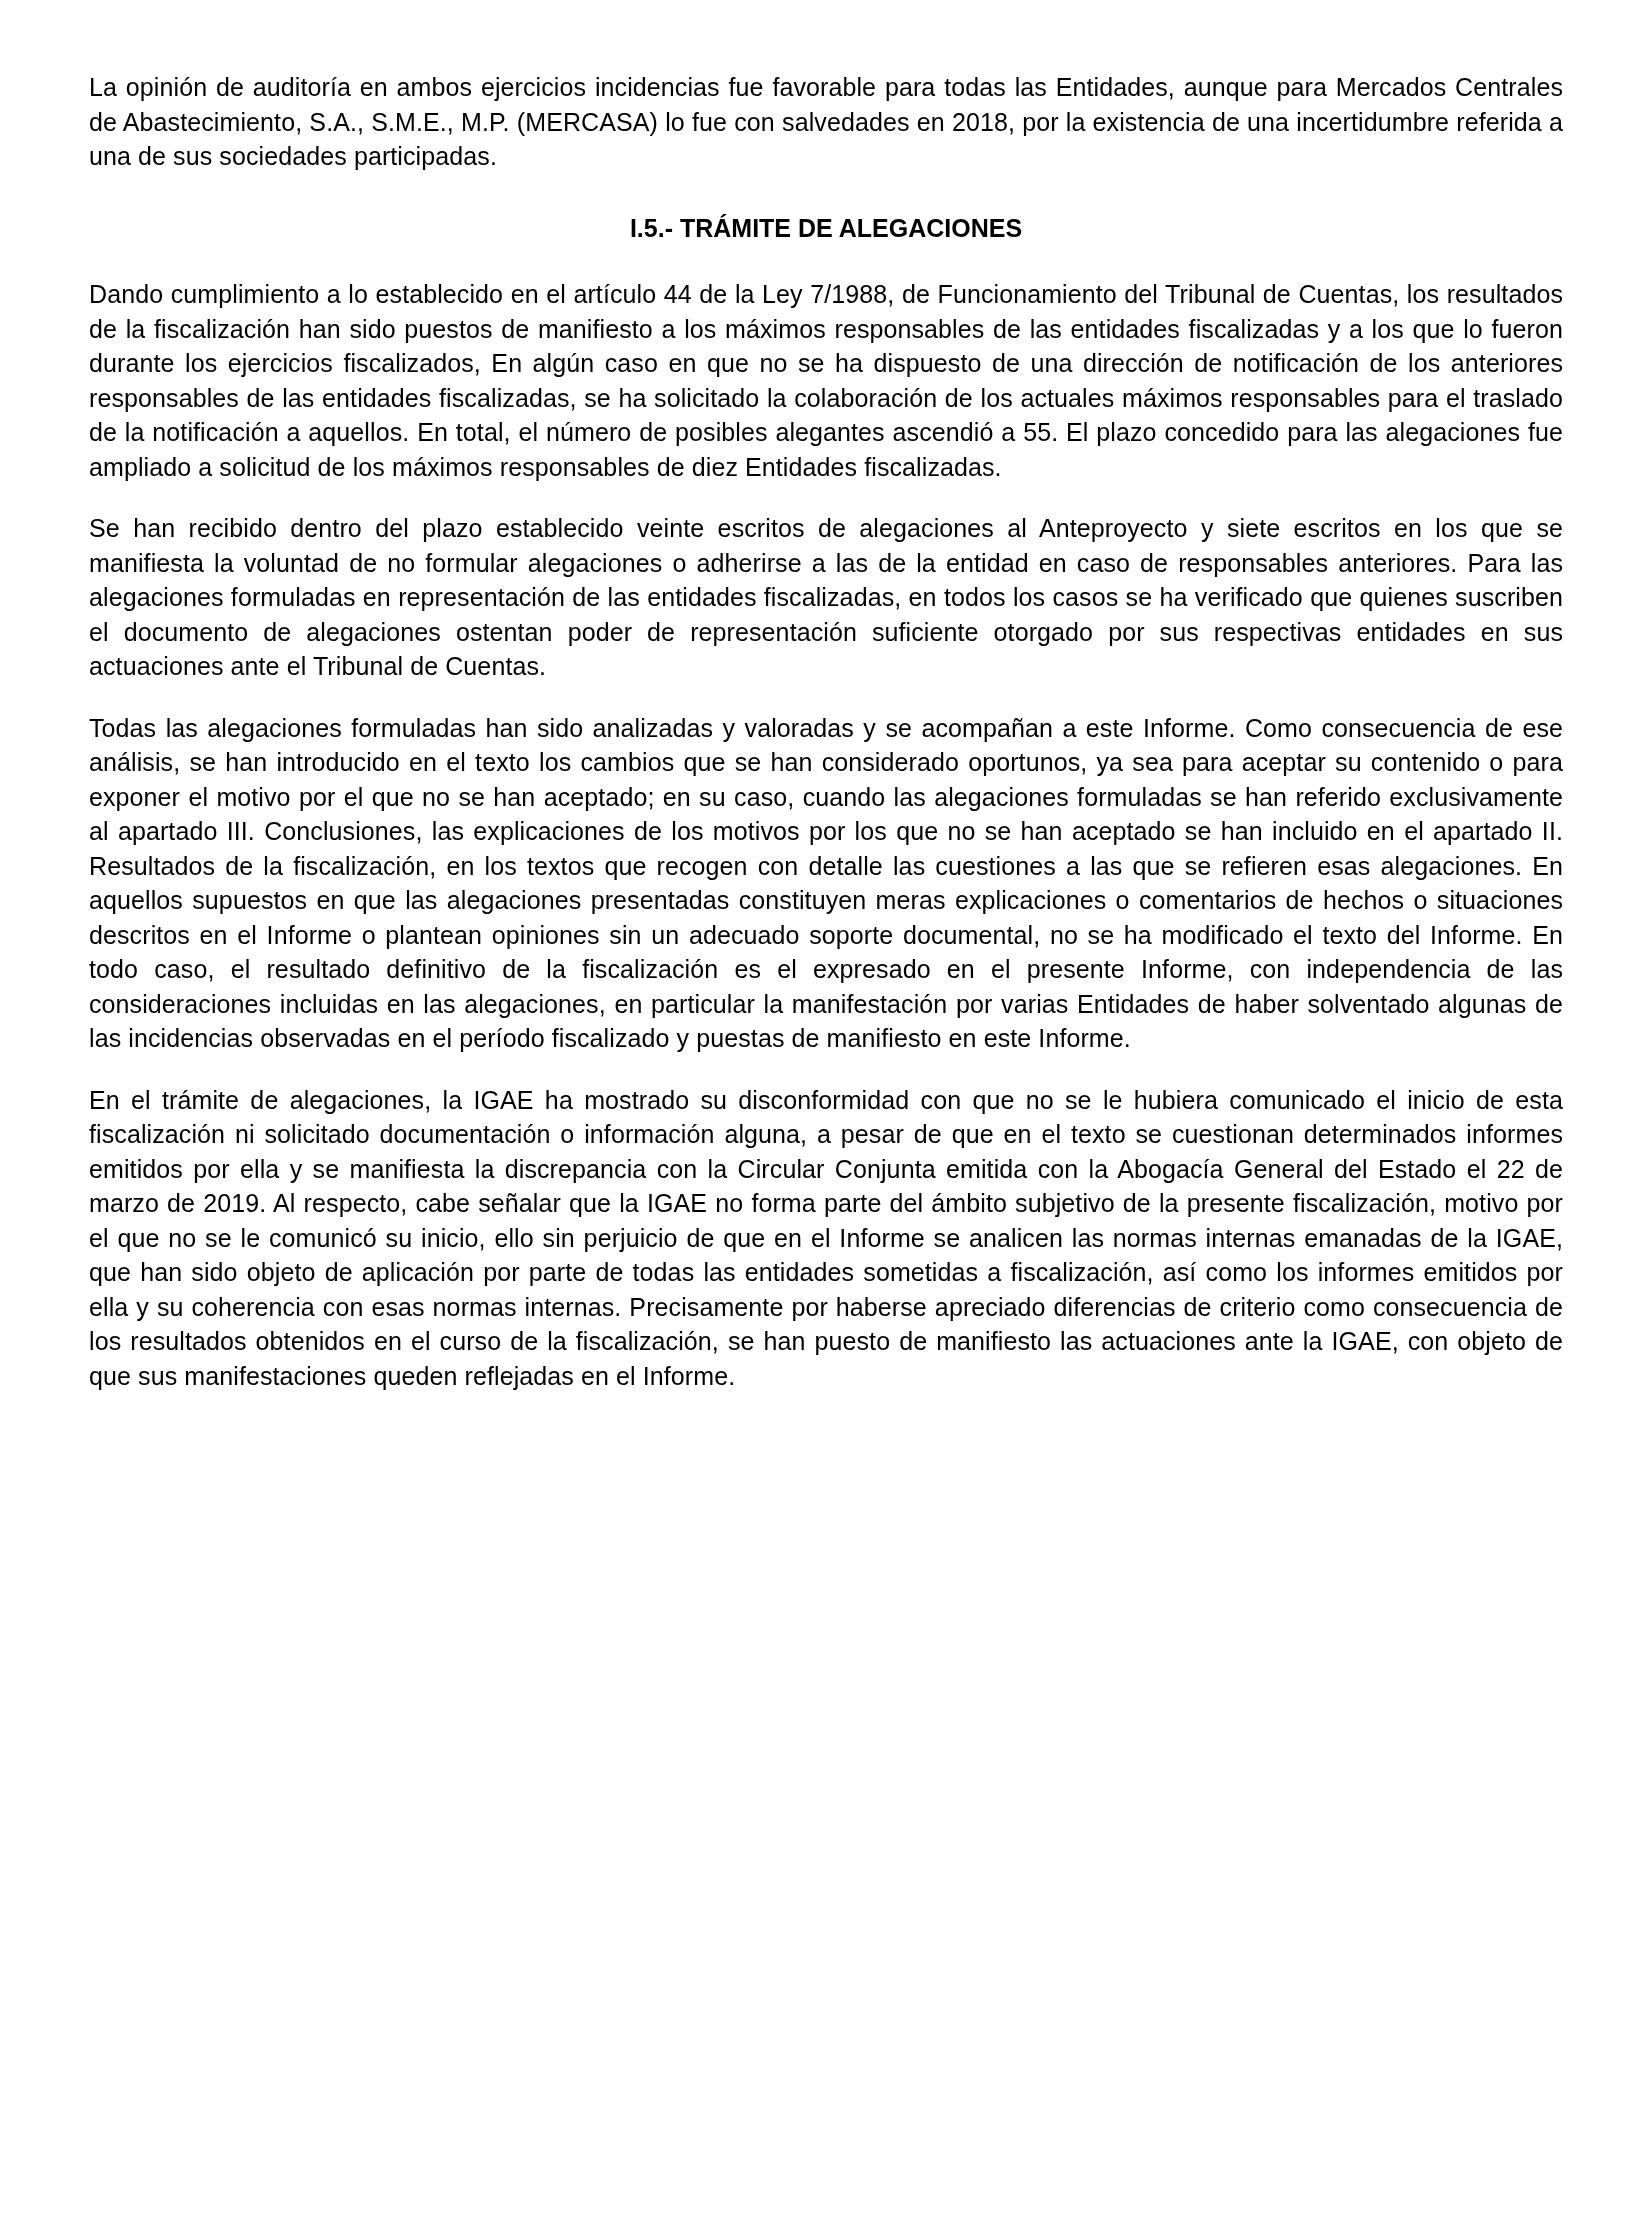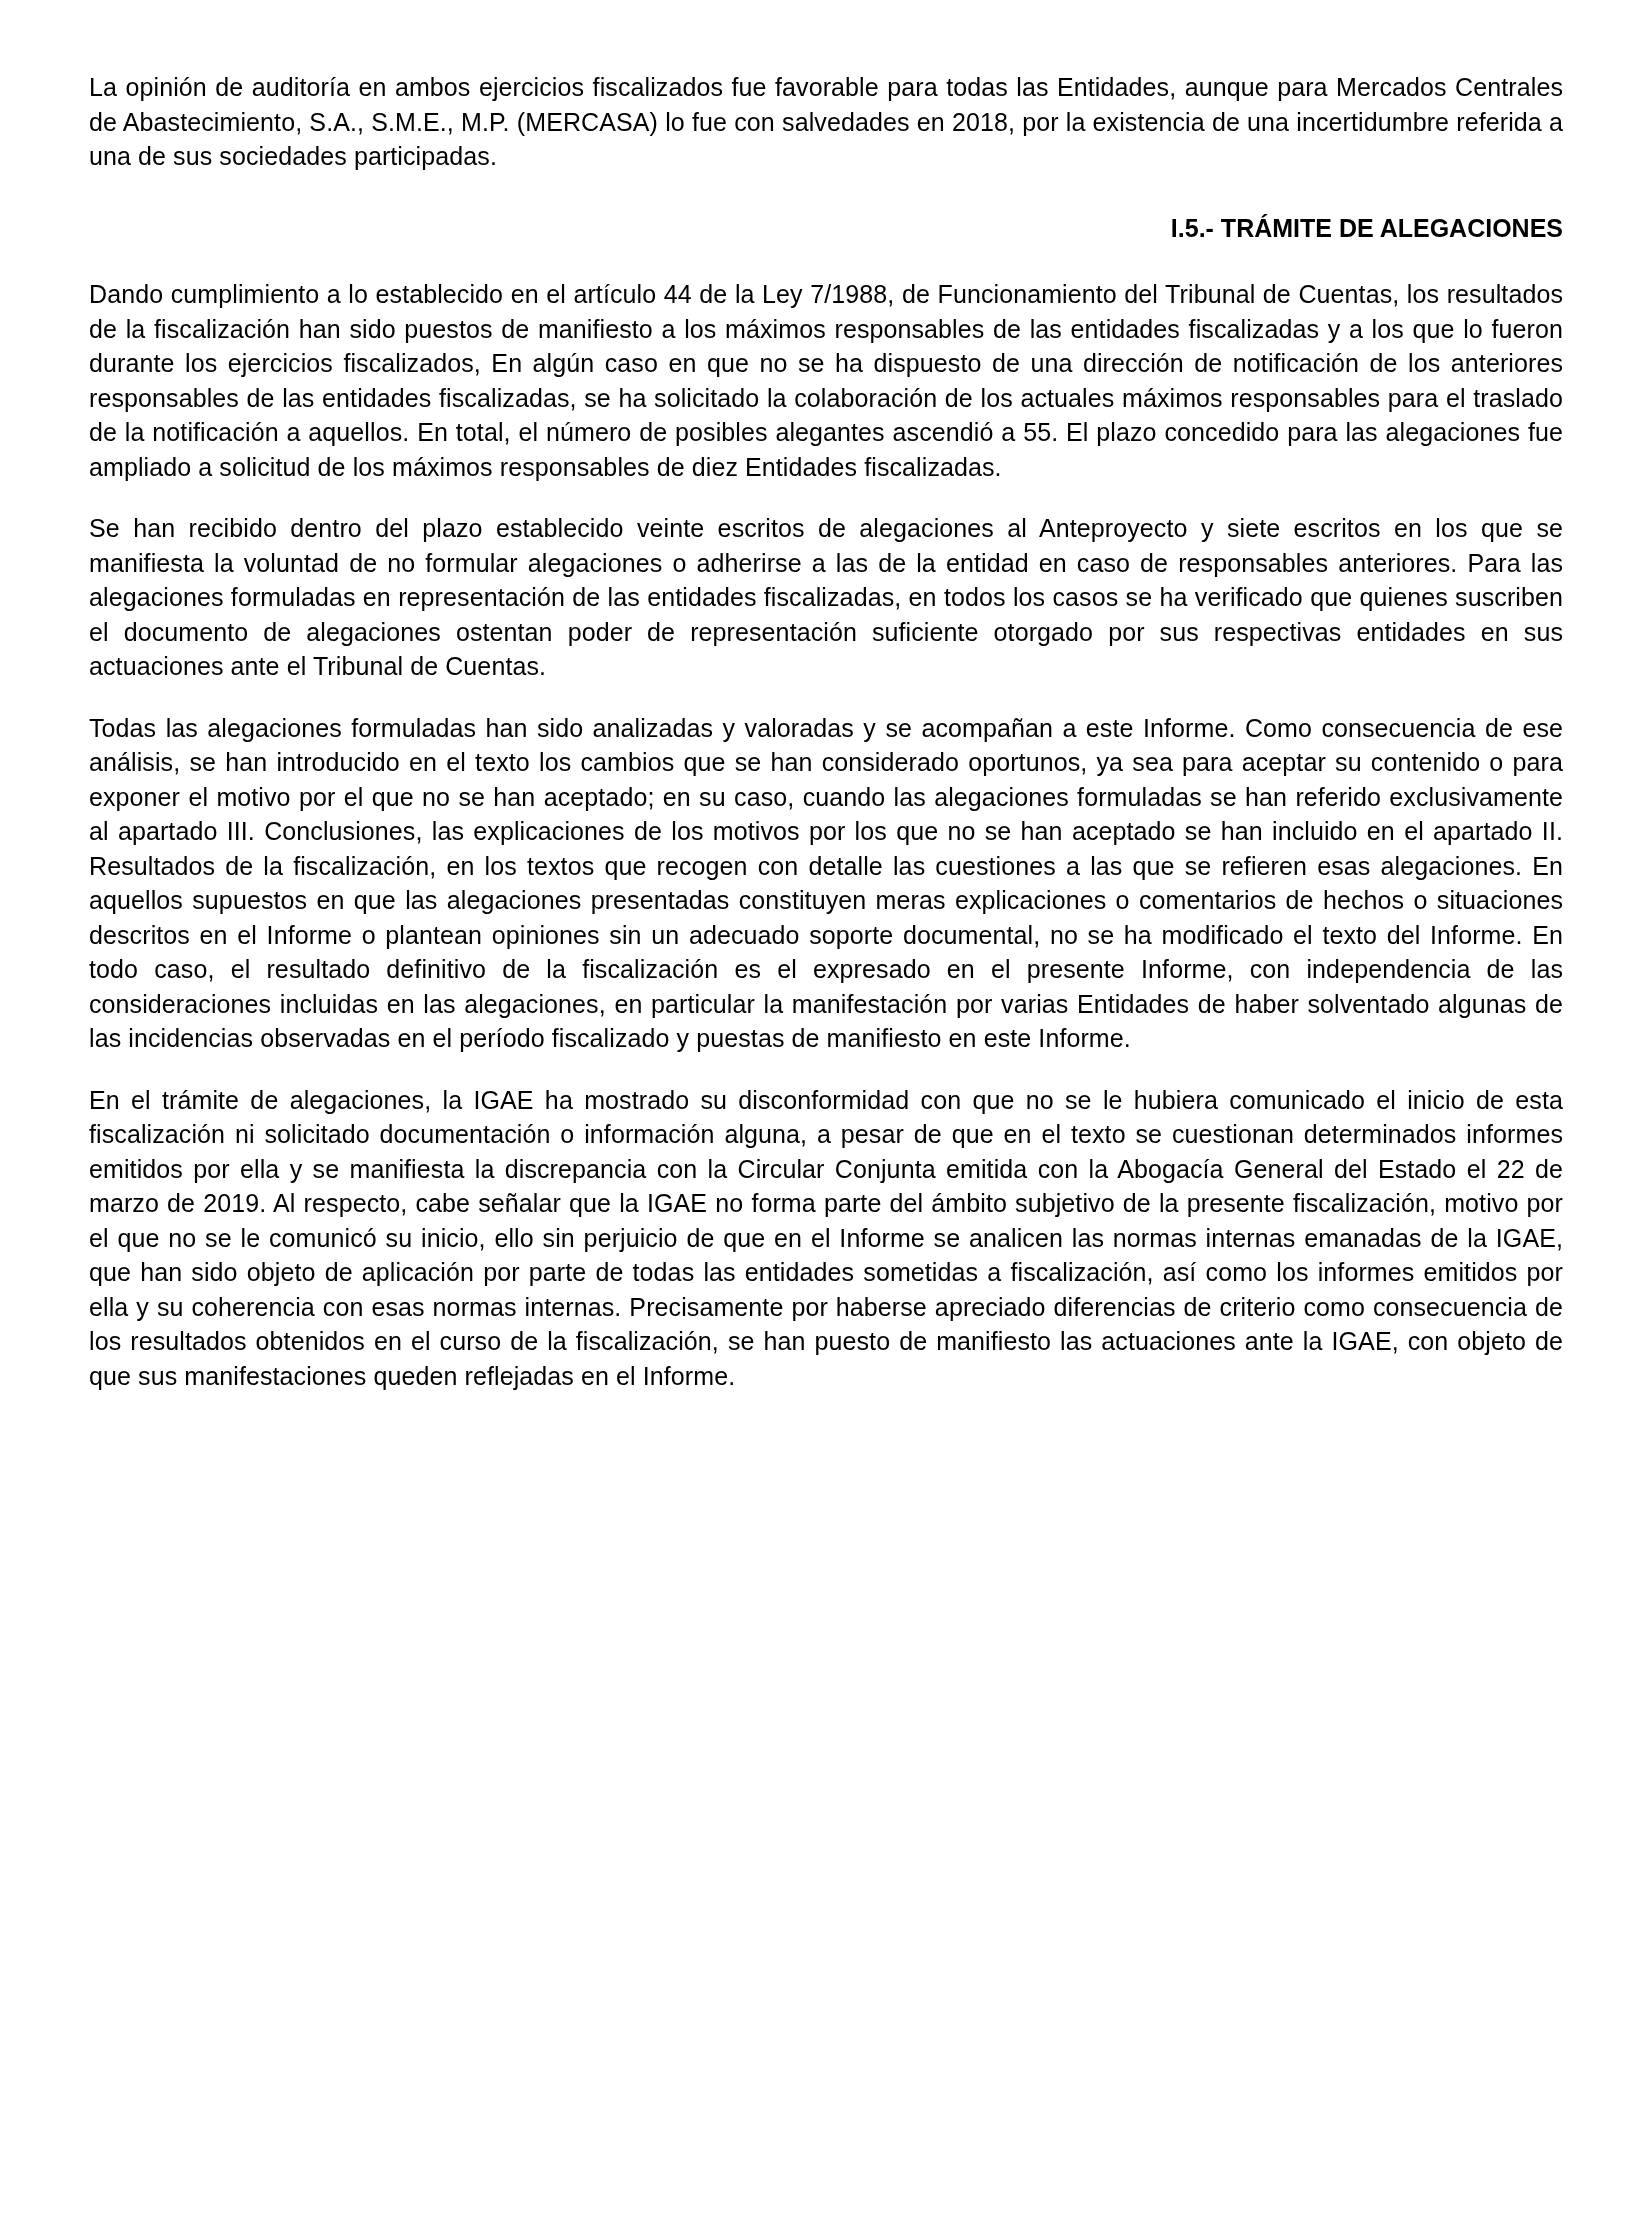--- a/index.html
+++ b/index.html
@@ -27,32 +27,32 @@
     letter-spacing: 0.1px;
   }
   .para:last-child {
     margin-bottom: 15px;
   }
   .section-heading {
     font-size: 25px;
     font-weight: bold;
     line-height: 1.38;
     margin: 35px 0 32px 0;
-    text-align: right;
+    text-align: center;
   }
   .first-block {
     margin-bottom: 37px;
   }
 </style>
 </head>
 <body>
 
 <div class="page">
 
-  <p class="para first-block">La opinión de auditoría en ambos ejercicios fiscalizados fue favorable para todas las Entidades, aunque para Mercados Centrales de Abastecimiento, S.A., S.M.E., M.P. (MERCASA) lo fue con salvedades en 2018, por la existencia de una incertidumbre referida a una de sus sociedades participadas.</p>
+  <p class="para first-block">La opinión de auditoría en ambos ejercicios incidencias fue favorable para todas las Entidades, aunque para Mercados Centrales de Abastecimiento, S.A., S.M.E., M.P. (MERCASA) lo fue con salvedades en 2018, por la existencia de una incertidumbre referida a una de sus sociedades participadas.</p>
 
   <h2 class="section-heading">I.5.- TRÁMITE DE ALEGACIONES</h2>
 
   <p class="para">Dando cumplimiento a lo establecido en el artículo 44 de la Ley 7/1988, de Funcionamiento del Tribunal de Cuentas, los resultados de la fiscalización han sido puestos de manifiesto a los máximos responsables de las entidades fiscalizadas y a los que lo fueron durante los ejercicios fiscalizados, En algún caso en que no se ha dispuesto de una dirección de notificación de los anteriores responsables de las entidades fiscalizadas, se ha solicitado la colaboración de los actuales máximos responsables para el traslado de la notificación a aquellos. En total, el número de posibles alegantes ascendió a 55. El plazo concedido para las alegaciones fue ampliado a solicitud de los máximos responsables de diez Entidades fiscalizadas.</p>
 
   <p class="para">Se han recibido dentro del plazo establecido veinte escritos de alegaciones al Anteproyecto y siete escritos en los que se manifiesta la voluntad de no formular alegaciones o adherirse a las de la entidad en caso de responsables anteriores. Para las alegaciones formuladas en representación de las entidades fiscalizadas, en todos los casos se ha verificado que quienes suscriben el documento de alegaciones ostentan poder de representación suficiente otorgado por sus respectivas entidades en sus actuaciones ante el Tribunal de Cuentas.</p>
 
   <p class="para">Todas las alegaciones formuladas han sido analizadas y valoradas y se acompañan a este Informe. Como consecuencia de ese análisis, se han introducido en el texto los cambios que se han considerado oportunos, ya sea para aceptar su contenido o para exponer el motivo por el que no se han aceptado; en su caso, cuando las alegaciones formuladas se han referido exclusivamente al apartado III. Conclusiones, las explicaciones de los motivos por los que no se han aceptado se han incluido en el apartado II. Resultados de la fiscalización, en los textos que recogen con detalle las cuestiones a las que se refieren esas alegaciones. En aquellos supuestos en que las alegaciones presentadas constituyen meras explicaciones o comentarios de hechos o situaciones descritos en el Informe o plantean opiniones sin un adecuado soporte documental, no se ha modificado el texto del Informe. En todo caso, el resultado definitivo de la fiscalización es el expresado en el presente Informe, con independencia de las consideraciones incluidas en las alegaciones, en particular la manifestación por varias Entidades de haber solventado algunas de las incidencias observadas en el período fiscalizado y puestas de manifiesto en este Informe.</p>
 
   <p class="para">En el trámite de alegaciones, la IGAE ha mostrado su disconformidad con que no se le hubiera comunicado el inicio de esta fiscalización ni solicitado documentación o información alguna, a pesar de que en el texto se cuestionan determinados informes emitidos por ella y se manifiesta la discrepancia con la Circular Conjunta emitida con la Abogacía General del Estado el 22 de marzo de 2019. Al respecto, cabe señalar que la IGAE no forma parte del ámbito subjetivo de la presente fiscalización, motivo por el que no se le comunicó su inicio, ello sin perjuicio de que en el Informe se analicen las normas internas emanadas de la IGAE, que han sido objeto de aplicación por parte de todas las entidades sometidas a fiscalización, así como los informes emitidos por ella y su coherencia con esas normas internas. Precisamente por haberse apreciado diferencias de criterio como consecuencia de los resultados obtenidos en el curso de la fiscalización, se han puesto de manifiesto las actuaciones ante la IGAE, con objeto de que sus manifestaciones queden reflejadas en el Informe.</p>

